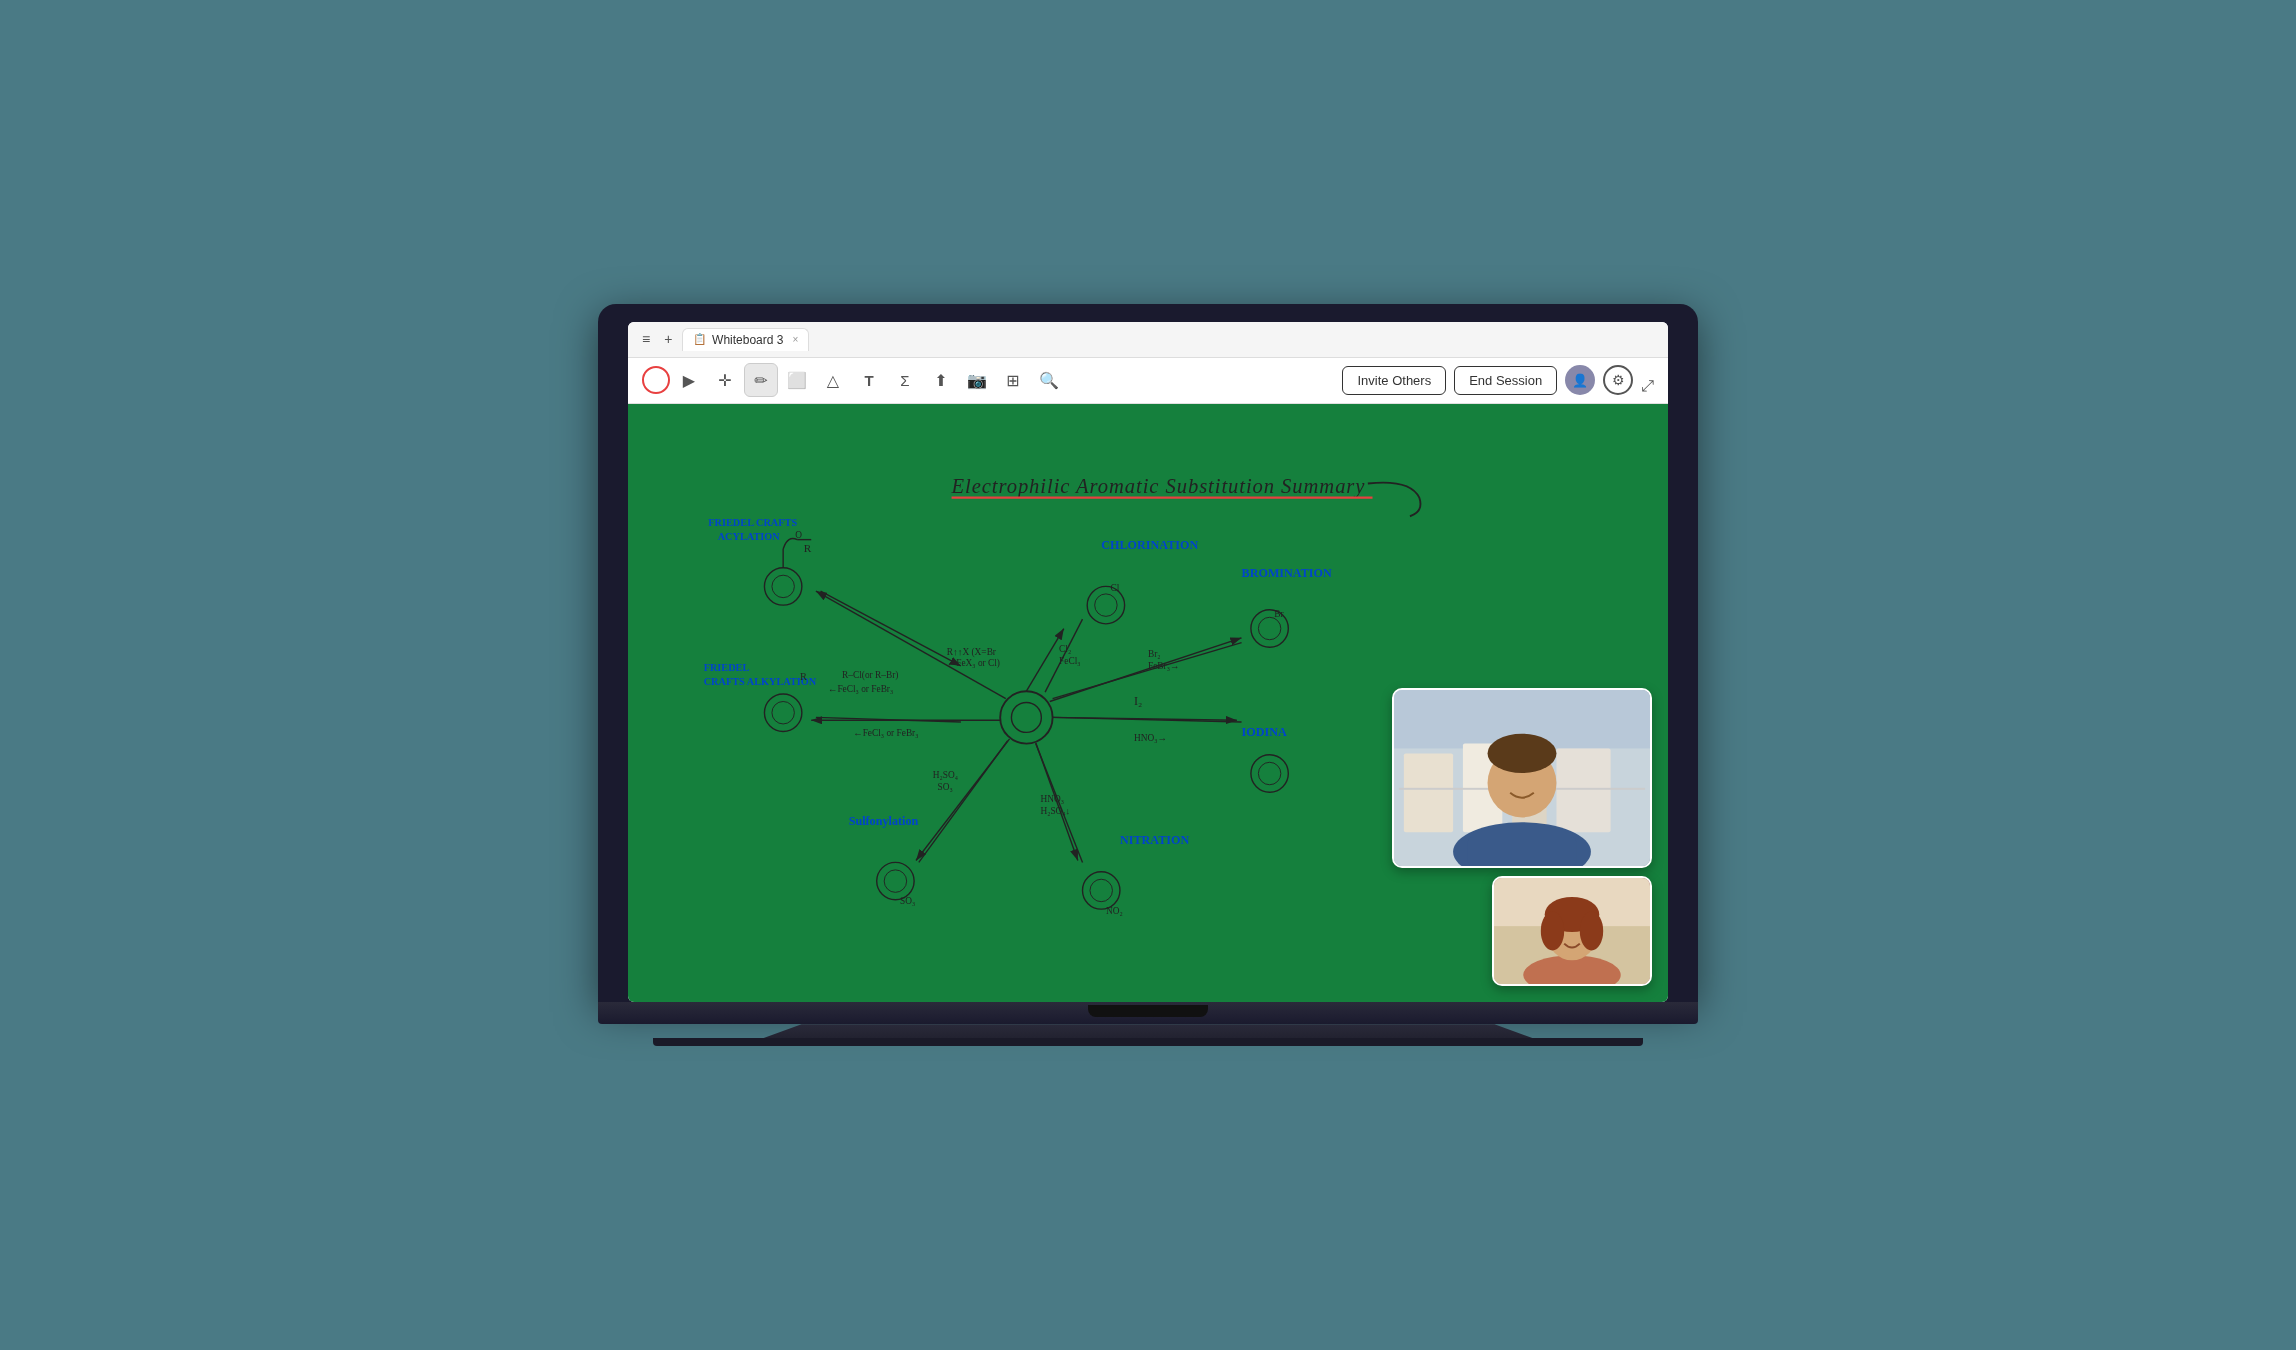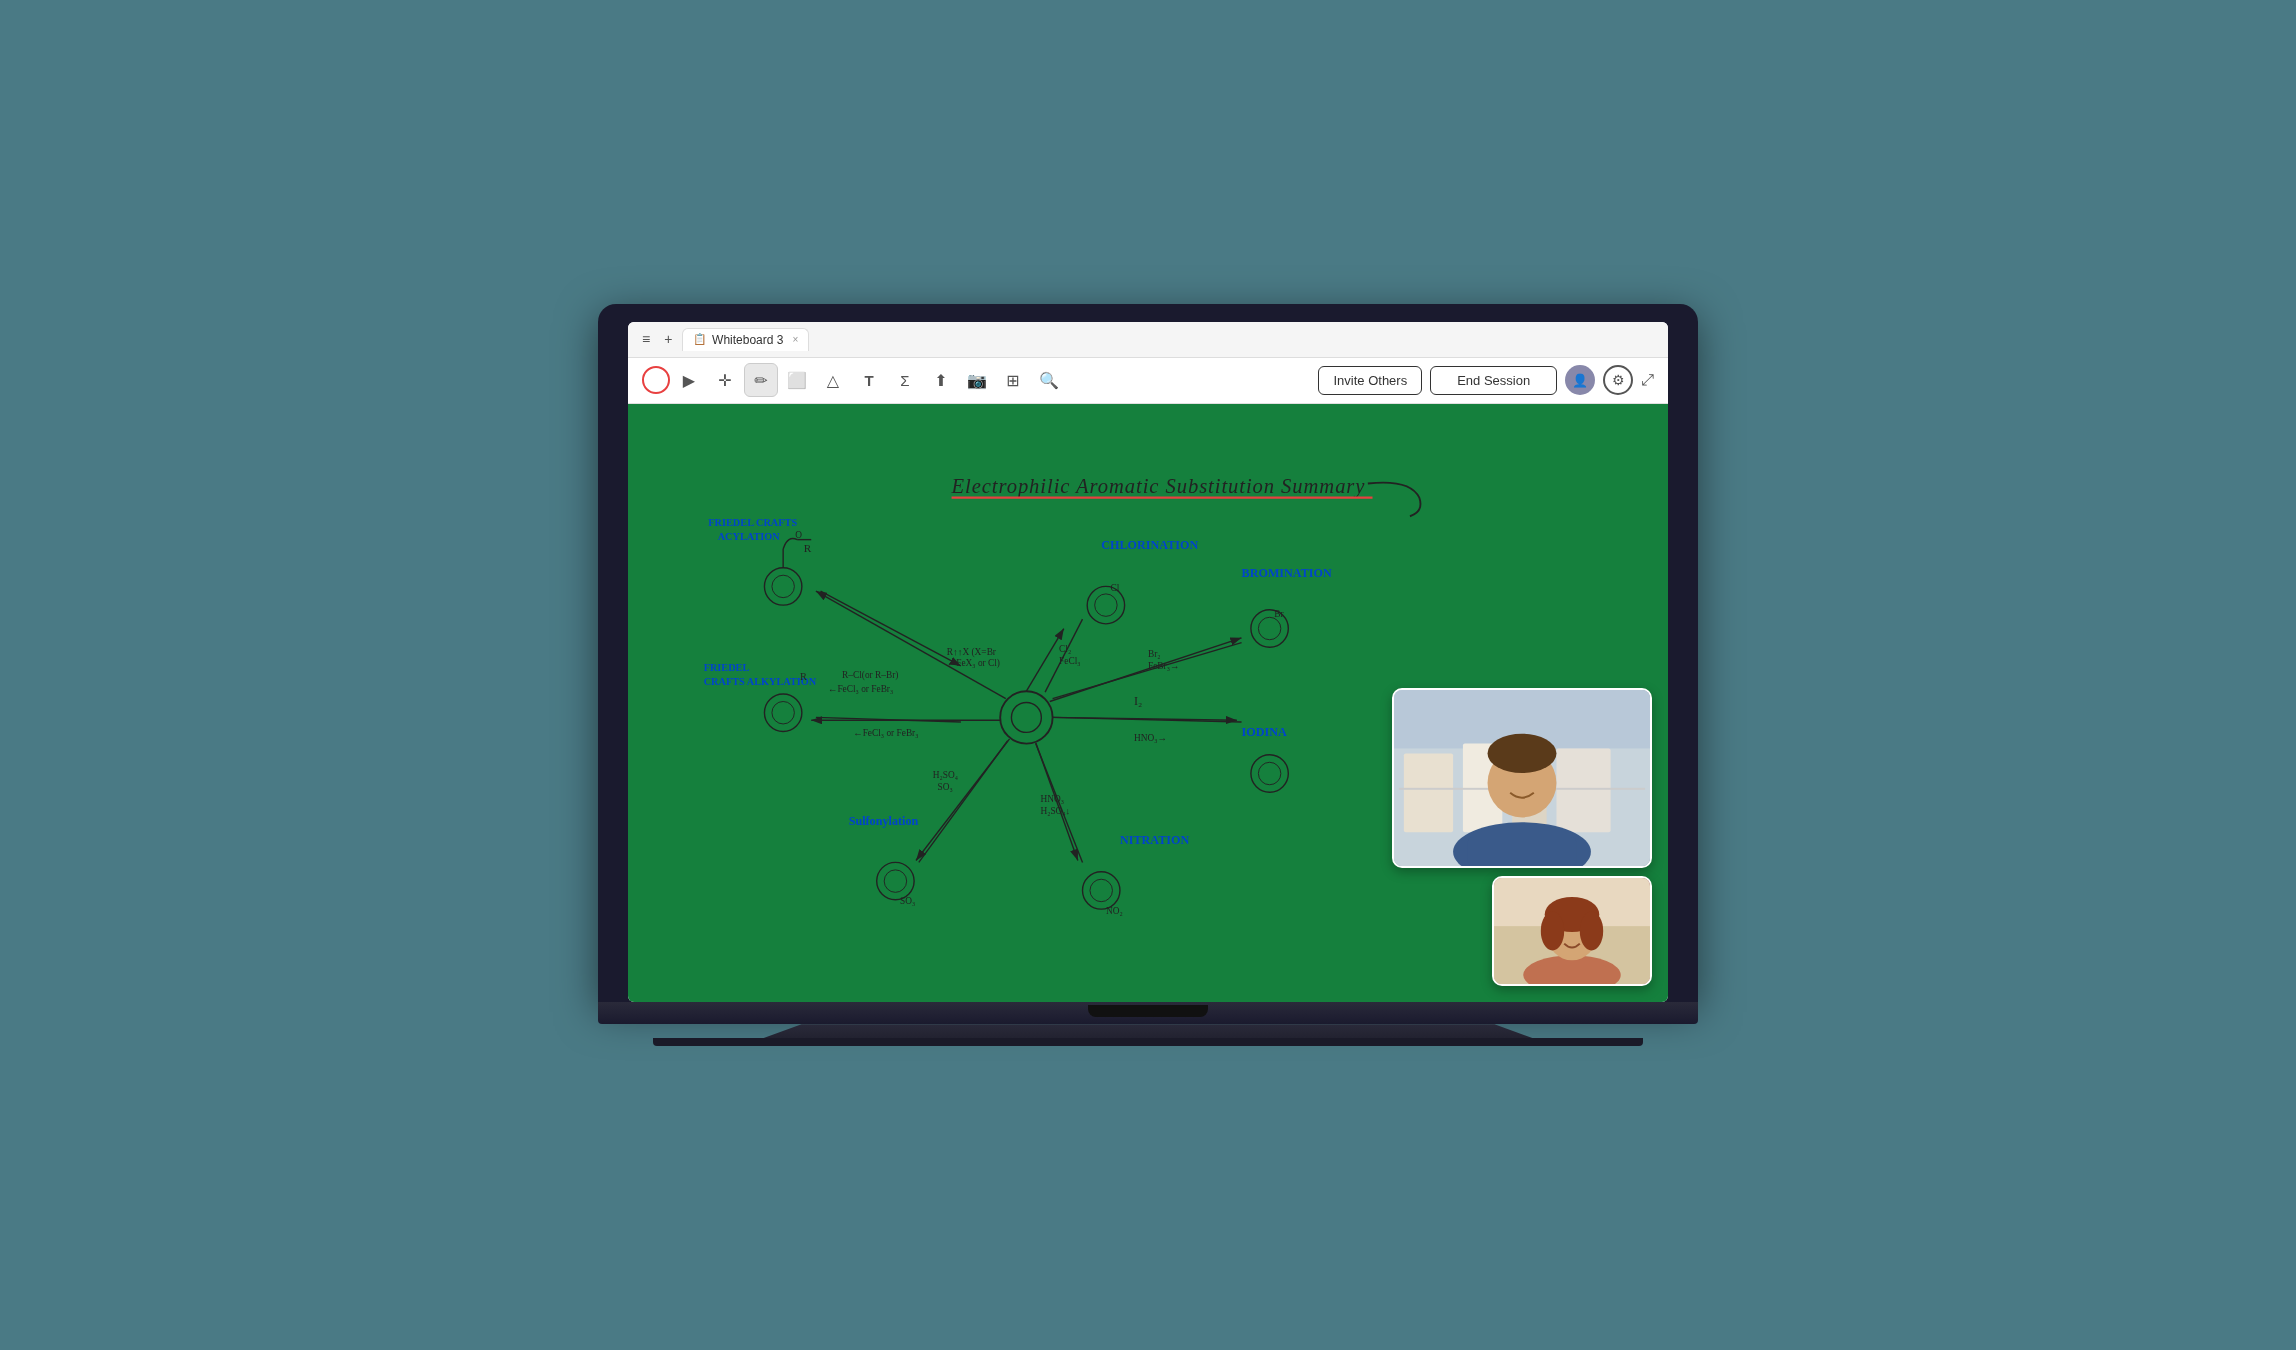--- a/index.html
+++ b/index.html
@@ -100,35 +100,35 @@
       border: none;
       background: transparent;
     }
     .tool-btn.active {
       background: #e8e8e8;
       border: 1px solid #ccc;
     }
     .toolbar-right {
       margin-left: auto;
       display: flex;
-      align-items: center;
+      align-items: flex-end;
       gap: 8px;
     }
     .btn-invite {
       padding: 6px 14px;
       border: 1.5px solid #333;
       border-radius: 6px;
       font-size: 13px;
       font-weight: 500;
       cursor: pointer;
       background: #fff;
       color: #333;
     }
     .btn-end {
-      padding: 6px 26px;
+      padding: 6px 14px;
       border: 1.5px solid #333;
       border-radius: 6px;
       font-size: 13px;
       font-weight: 500;
       cursor: pointer;
       background: #fff;
       color: #333;
     }
     .avatar-btn {
       width: 30px;

